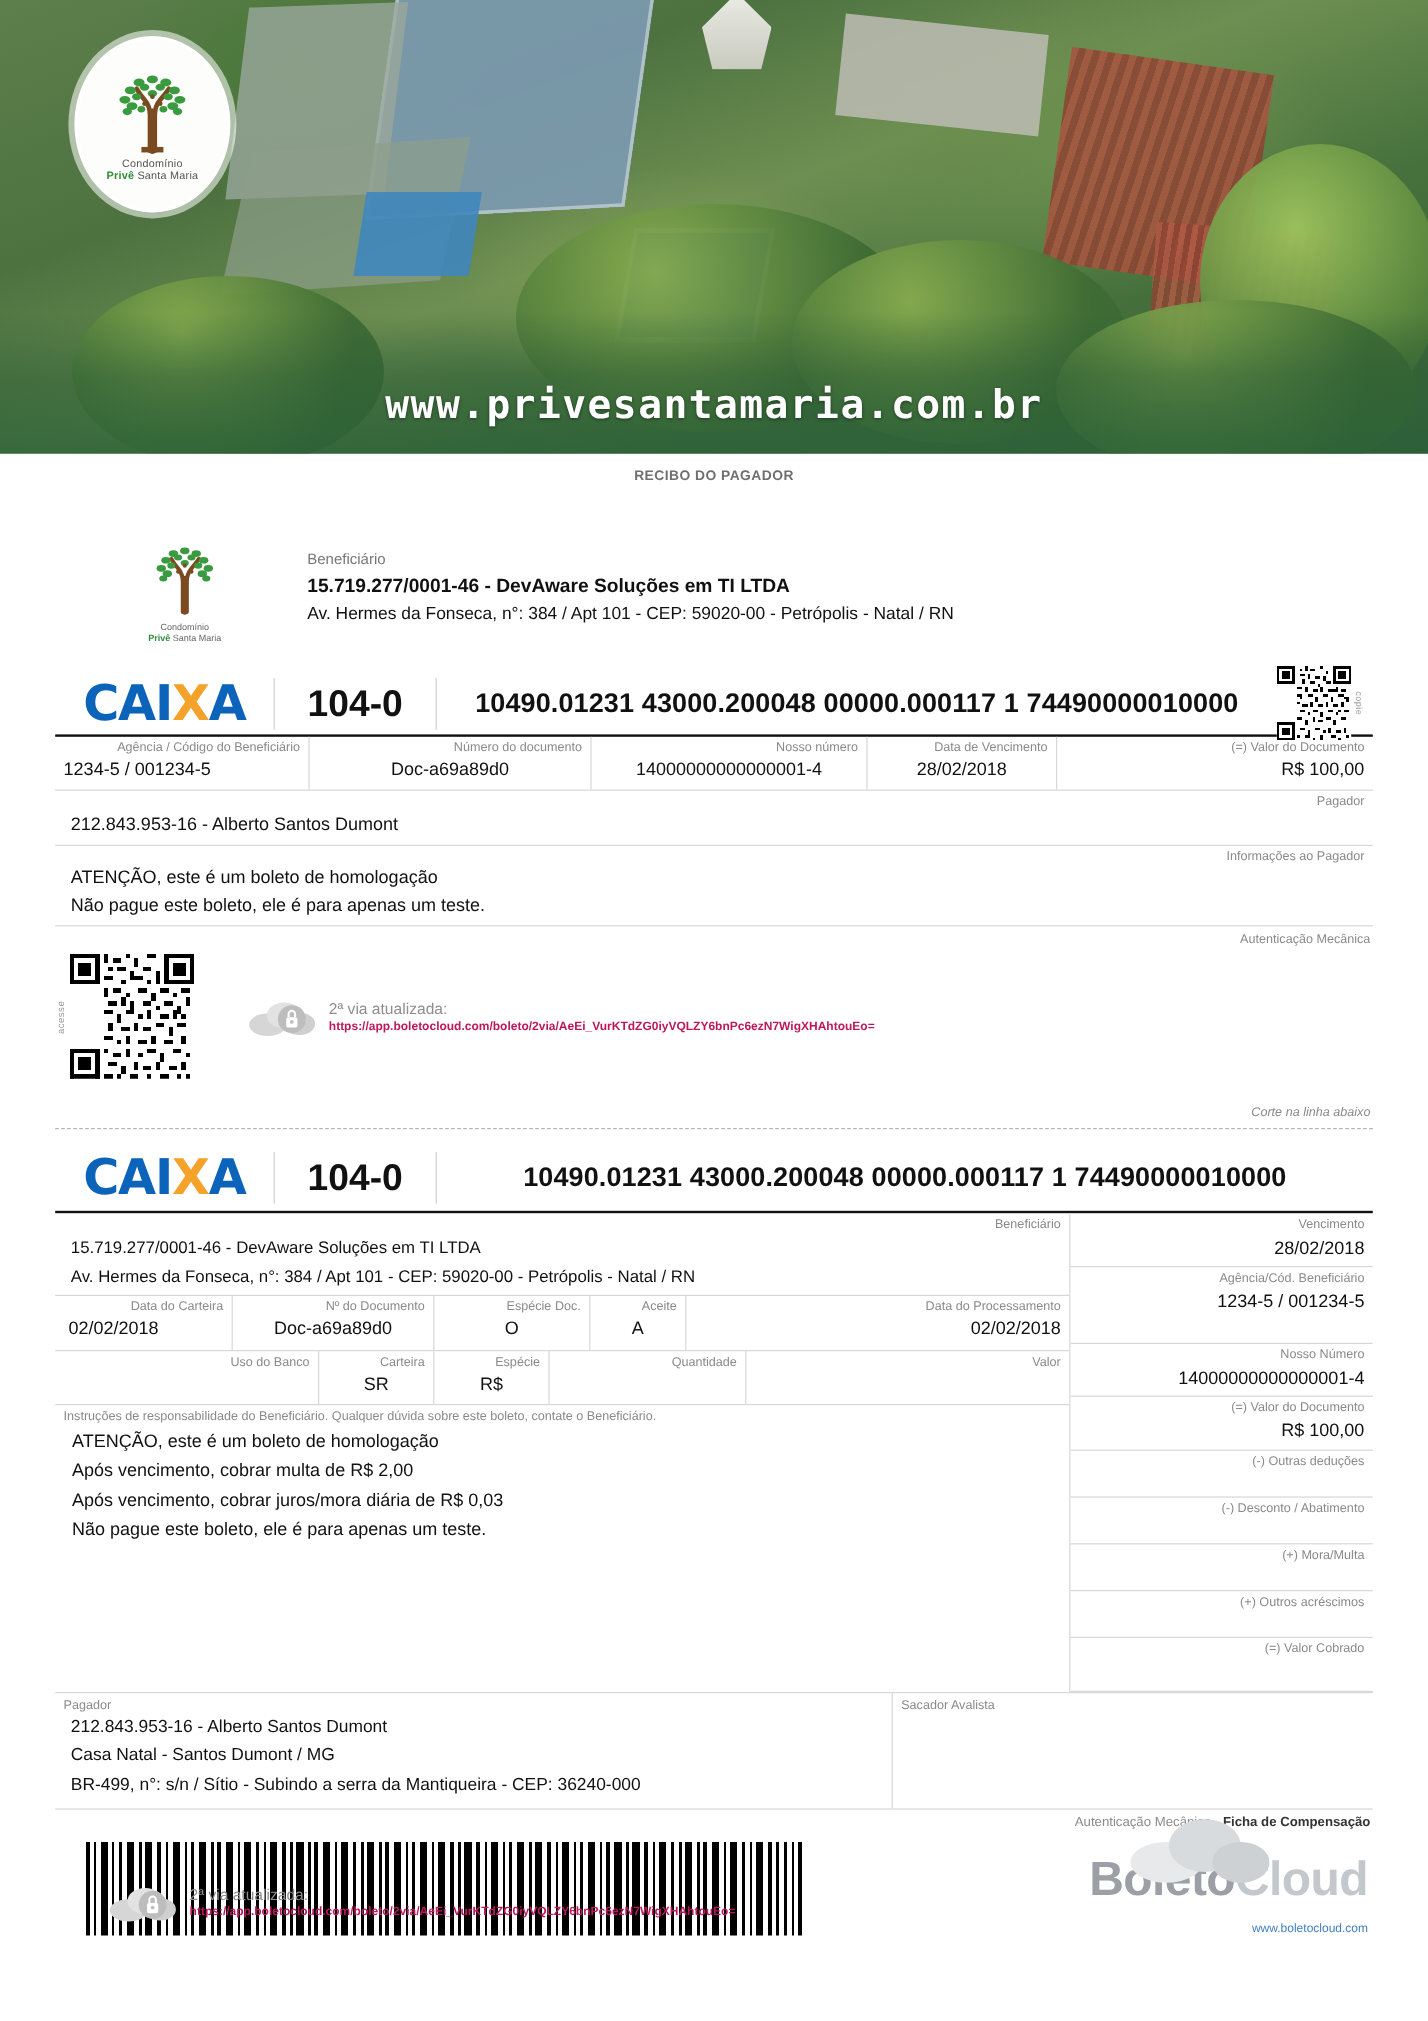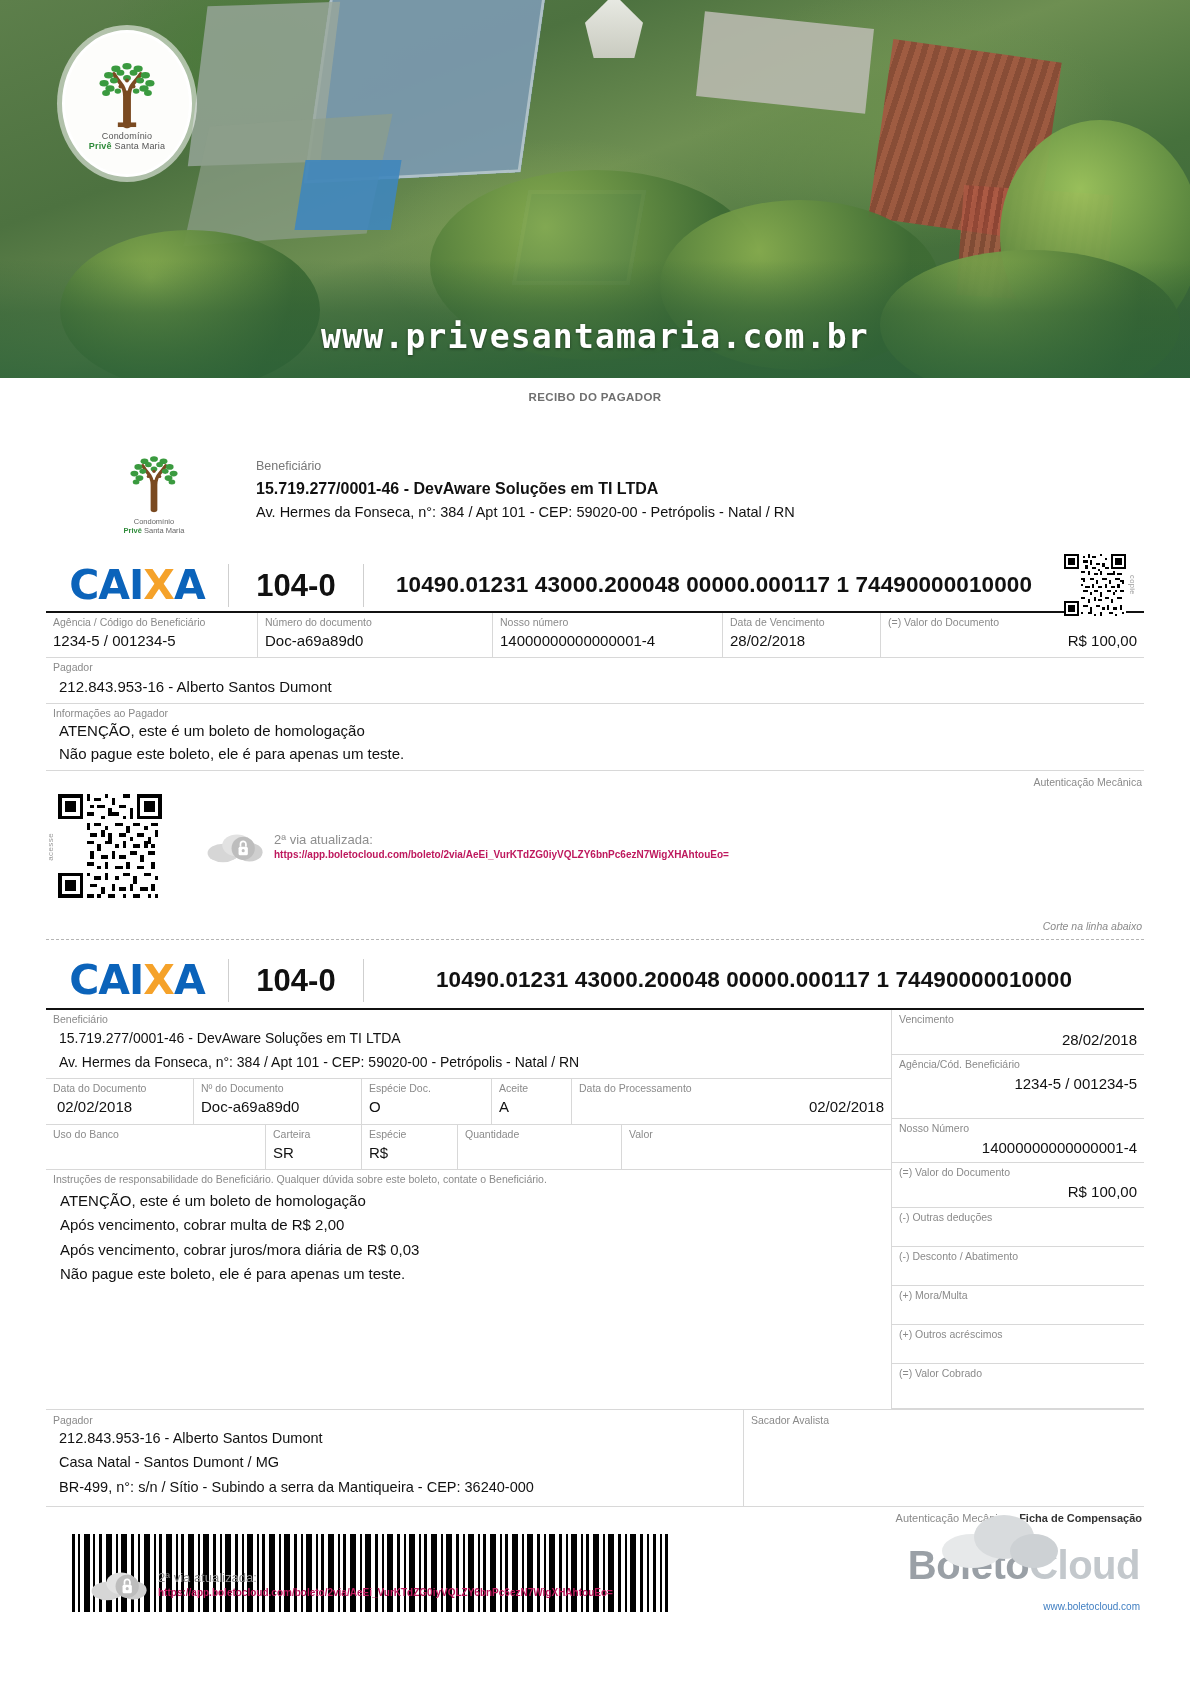--- a/index.html
+++ b/index.html
@@ -179,23 +179,23 @@
   
   .qr {
     background: #fff;
     image-rendering: pixelated;
   }
 
   
   .frow { display: flex; border-bottom: 1px solid #d8d8d8; }
   .fcell { padding: 3px 7px 6px 7px; border-right: 1px solid #d8d8d8; min-height: 38px; }
   .fcell:last-child { border-right: none; }
-  .flabel { font-size: 10.5px; color: #8a8a8a; line-height: 1.25; }
+  .flabel { font-size: 10.5px; color: #8a8a8a; line-height: 1.25; text-align: right; }
   .fval { font-size: 15px; color: #111; line-height: 1.35; padding-top: 2px; }
-  .fval.c { text-align: left; }
+  .fval.c { text-align: center; }
   .fval.r { text-align: right; }
   .fval.small { font-size: 14px; }
 
   .info-lines .fval { padding-top: 1px; }
   .info-lines .fval + .fval { padding-top: 3px; }
 
   .autent {
     text-align: right; font-size: 10.5px; color: #8a8a8a;
     padding: 5px 2px 0 0;
   }
@@ -642,21 +642,21 @@
       <div class="frow">
         <div class="fcell" style="flex:1 1 auto;border-right:none;min-height:64px">
           <div class="flabel">Beneficiário</div>
           <div class="fval small" style="padding-left:6px">15.719.277/0001-46 - DevAware Soluções em TI LTDA</div>
           <div class="fval small" style="padding-left:6px;padding-top:6px">Av. Hermes da Fonseca, n°: 384 / Apt 101 - CEP: 59020-00 - Petrópolis - Natal / RN</div>
         </div>
       </div>
 
       <div class="frow">
         <div class="fcell" style="width:148px">
-          <div class="flabel">Data do Documento</div>
+          <div class="flabel">Data do Carteira</div>
           <div class="fval" style="padding-left:4px">02/02/2018</div>
         </div>
         <div class="fcell" style="width:168px">
           <div class="flabel">Nº do Documento</div>
           <div class="fval c">Doc-a69a89d0</div>
         </div>
         <div class="fcell" style="width:130px">
           <div class="flabel">Espécie Doc.</div>
           <div class="fval c">O</div>
         </div>

